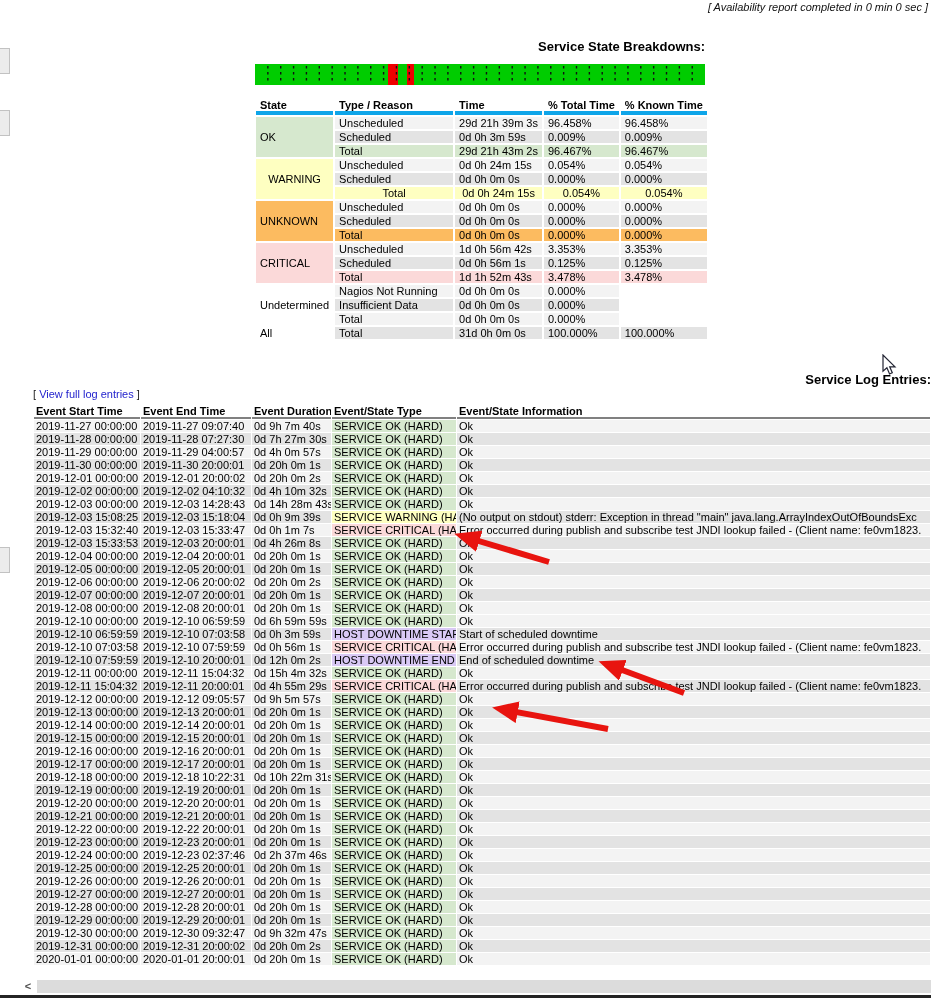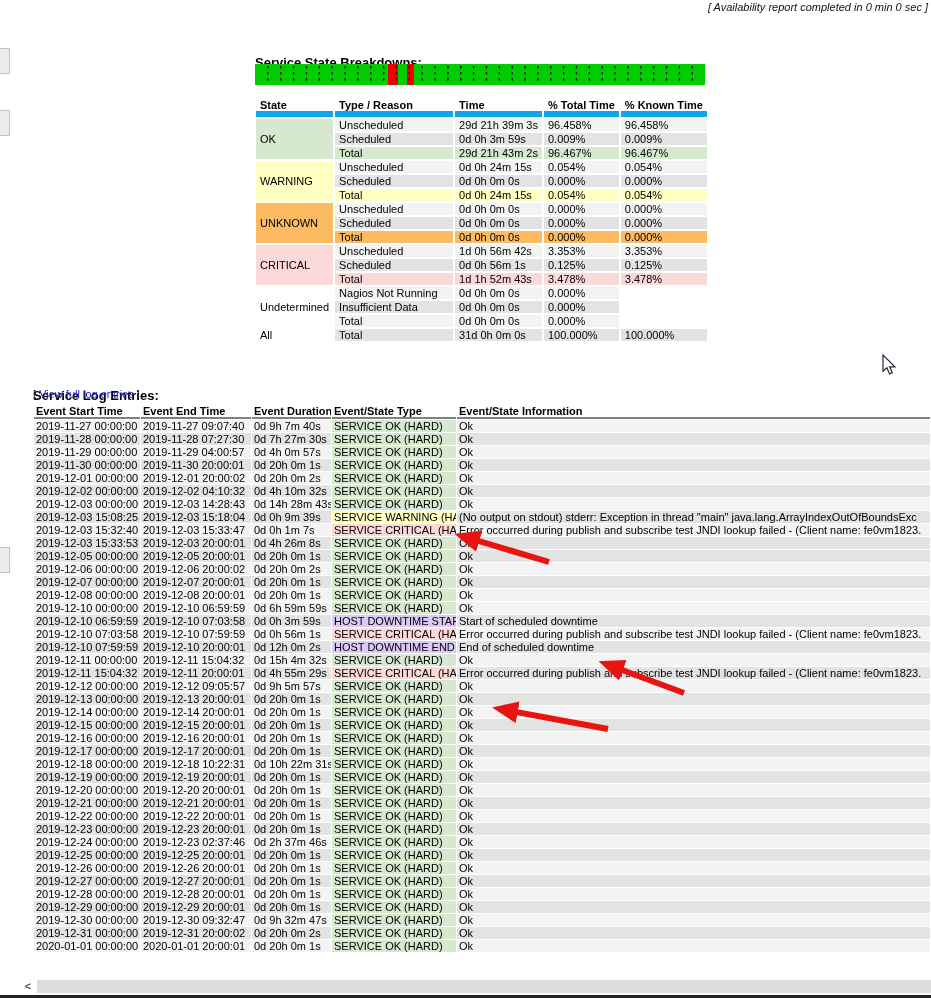--- a/index.html
+++ b/index.html
@@ -6,38 +6,38 @@
     --c-ok:#d6e8ce; --c-warning:#feffc1; --c-unknown:#fcbb60; --c-critical:#fbd9d9;
     --c-downtime:#d9c9f5; --c-light:#f3f3f3; --c-dark:#e3e3e3;
   }
   html,body{margin:0;padding:0;}
   body{
     width:931px;height:998px;position:relative;overflow:hidden;background:#fff;color:#000;
     font-family:"Liberation Sans",sans-serif;font-size:11px;
   }
   .note{position:absolute;top:1px;right:3px;font-size:11px;font-style:italic;color:#111;white-space:nowrap;margin-left:16px;}
   .edge-box{position:absolute;left:-2px;width:10px;height:24px;background:#ececec;border:1px solid #c2c2c2;}
-  .sec-title{position:absolute;font-size:13px;font-weight:bold;text-align:left;white-space:nowrap;margin-top:16px;}
+  .sec-title{position:absolute;font-size:13px;font-weight:bold;text-align:right;white-space:nowrap;}
   #bd-title{left:255px;top:39px;width:450px;}
   #log-title{left:33px;top:372px;width:898px;}
   #log-link-row{position:absolute;left:33px;top:388px;width:898px;text-align:left;font-size:11px;}
   .bracket{color:#222;}
   .loglink{color:#2323cd;cursor:pointer;text-decoration:none;}
   .timeline{position:absolute;left:255px;top:64px;width:450px;height:21px;}
   table{border-collapse:separate;}
   #bd-table{position:absolute;left:254px;top:97px;border-spacing:2px;font-size:11px;table-layout:fixed;}
-  #bd-table th{font-weight:bold;text-align:left;border-bottom:6px solid #0ea5e9;padding:0 4px;height:12px;line-height:12px;white-space:nowrap;overflow:hidden;}
+  #bd-table th{font-weight:bold;text-align:left;border-bottom:4px solid #0ea5e9;padding:0 4px;height:12px;line-height:12px;white-space:nowrap;overflow:hidden;}
   #bd-table td{padding:0 4px;height:12px;line-height:12px;white-space:nowrap;overflow:hidden;}
   #log-table{position:absolute;left:33px;top:404px;width:898px;border-spacing:1px;font-size:11px;table-layout:fixed;}
   #log-table th{font-weight:bold;text-align:left;border-bottom:2px solid #808080;padding:0 2px;height:12px;line-height:12px;white-space:nowrap;overflow:hidden;}
   #log-table td{padding:0 2px;height:12px;line-height:12px;white-space:nowrap;overflow:hidden;}
   .bg-light{background:var(--c-light);}
   .bg-dark{background:var(--c-dark);}
   .bg-ok{background:var(--c-ok);}
-  .bg-warning{background:var(--c-warning);}
+  .bg-warning{background:var(--c-warning);text-align:center;}
   .bg-unknown{background:var(--c-unknown);}
   .bg-critical{background:var(--c-critical);}
   .bg-downtime{background:var(--c-downtime);}
   .bg-none{background:transparent;}
   #annotation-layer{position:absolute;left:0;top:0;width:931px;height:998px;pointer-events:none;z-index:10;}
   #cursor{position:absolute;left:882px;top:354px;z-index:20;pointer-events:none;}
   #hscroll{position:absolute;left:0;top:979px;width:931px;height:16px;background:#fff;}
   #hscroll .arrow{position:absolute;left:22px;top:1px;width:12px;height:13px;color:#505050;font-weight:bold;font-size:11px;line-height:13px;text-align:center;cursor:default;}
   #hscroll .thumb{position:absolute;left:37px;top:1px;right:0;height:13px;background:#dcdcdc;cursor:default;}
   #bottom-strip{position:absolute;left:0;top:995px;width:931px;height:3px;background:#242424;}
@@ -307,20 +307,27 @@
         <td class="bg-light">Error occurred during publish and subscribe test JNDI lookup failed - (Client name: fe0vm1823.</td>
       </tr>
       <tr>
         <td class="bg-dark">2019-12-03 15:33:53</td>
         <td class="bg-dark">2019-12-03 20:00:01</td>
         <td class="bg-dark">0d 4h 26m 8s</td>
         <td class="bg-ok">SERVICE OK (HARD)</td>
         <td class="bg-dark">Ok</td>
       </tr>
       <tr>
+        <td class="bg-light">2019-12-04 00:00:00</td>
+        <td class="bg-light">2019-12-04 20:00:01</td>
+        <td class="bg-light">0d 20h 0m 1s</td>
+        <td class="bg-ok">SERVICE OK (HARD)</td>
+        <td class="bg-light">Ok</td>
+      </tr>
+      <tr>
         <td class="bg-dark">2019-12-05 00:00:00</td>
         <td class="bg-dark">2019-12-05 20:00:01</td>
         <td class="bg-dark">0d 20h 0m 1s</td>
         <td class="bg-ok">SERVICE OK (HARD)</td>
         <td class="bg-dark">Ok</td>
       </tr>
       <tr>
         <td class="bg-light">2019-12-06 00:00:00</td>
         <td class="bg-light">2019-12-06 20:00:02</td>
         <td class="bg-light">0d 20h 0m 2s</td>

